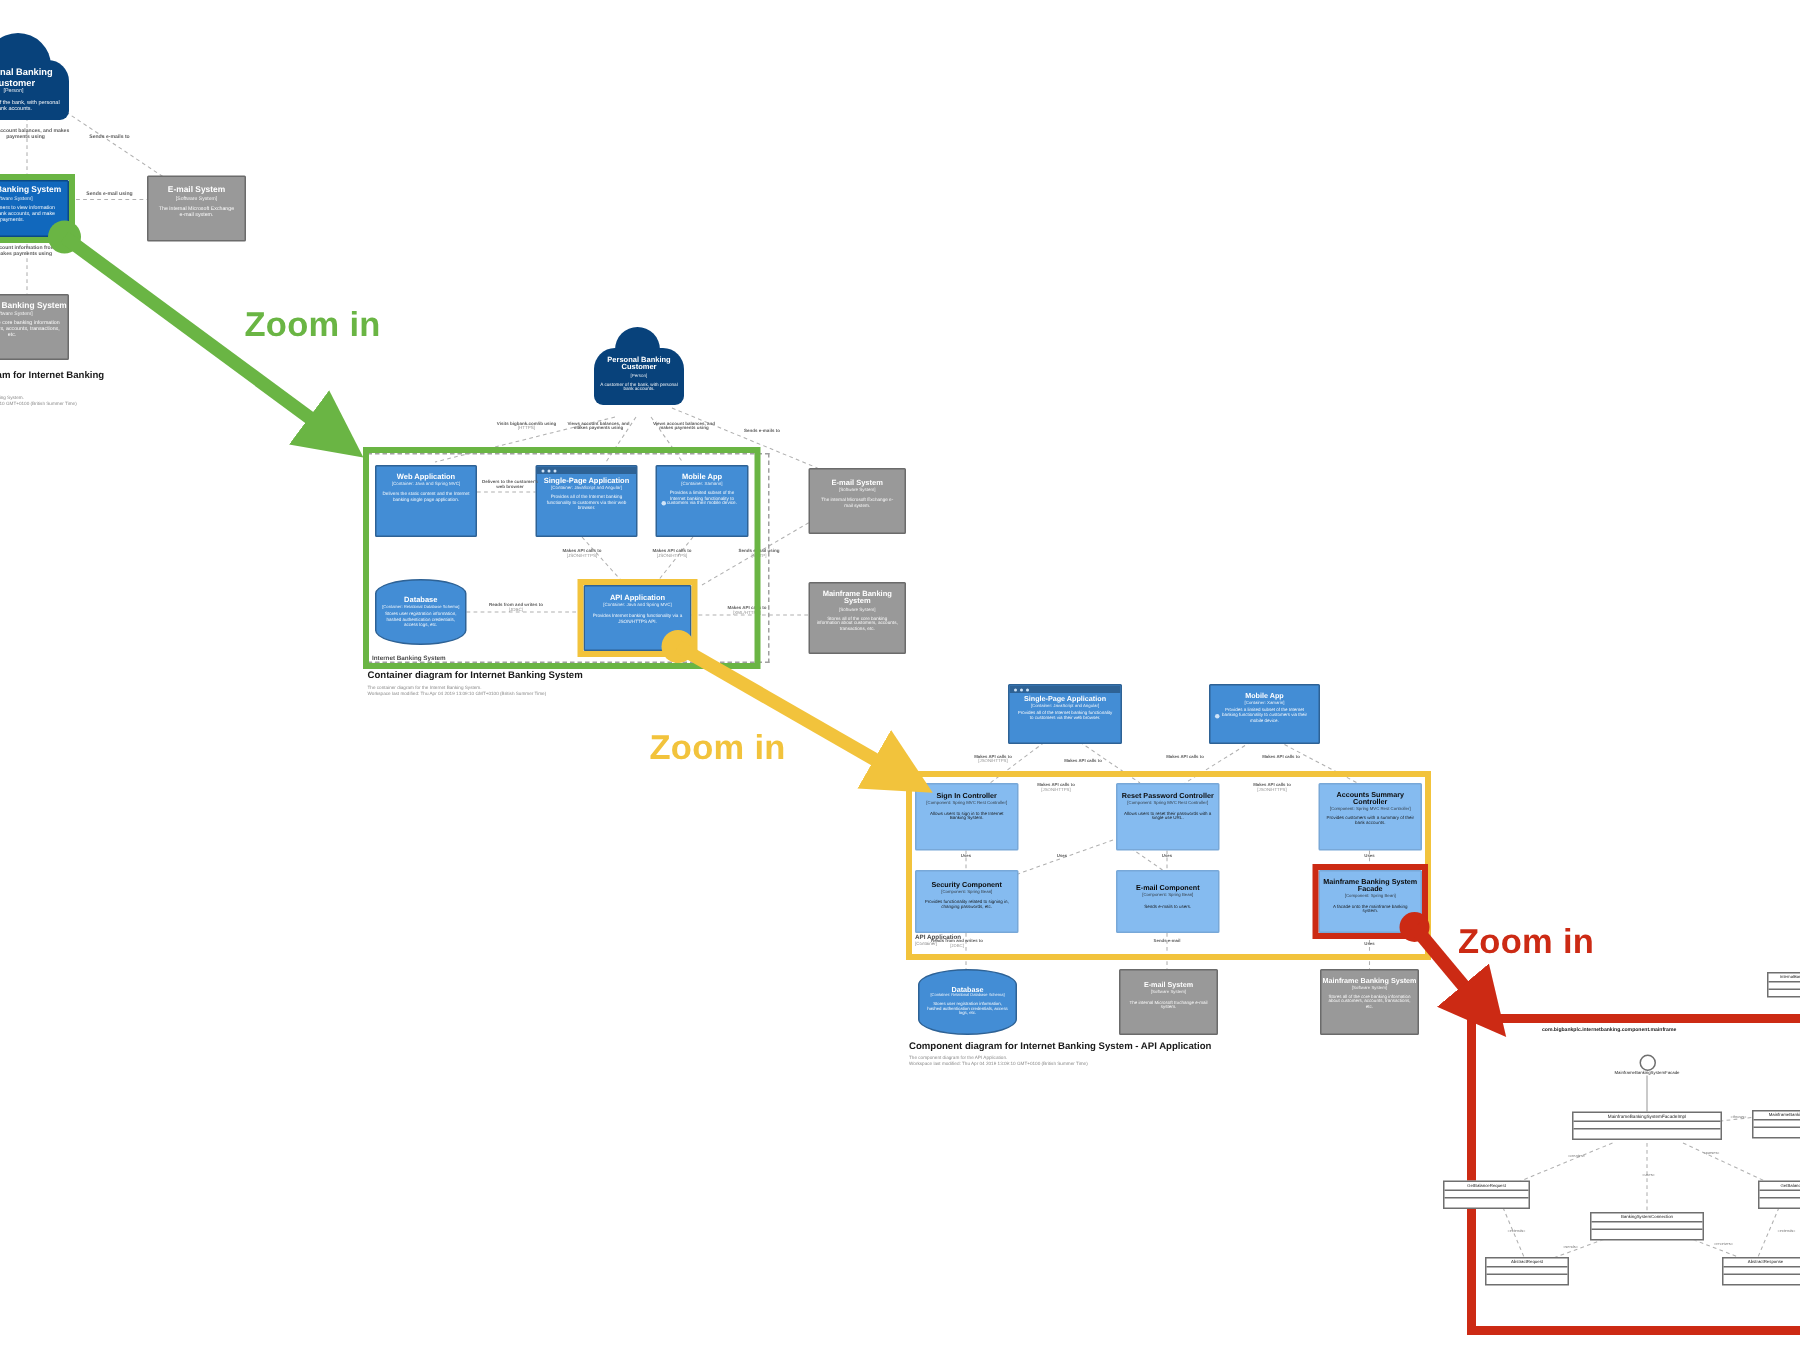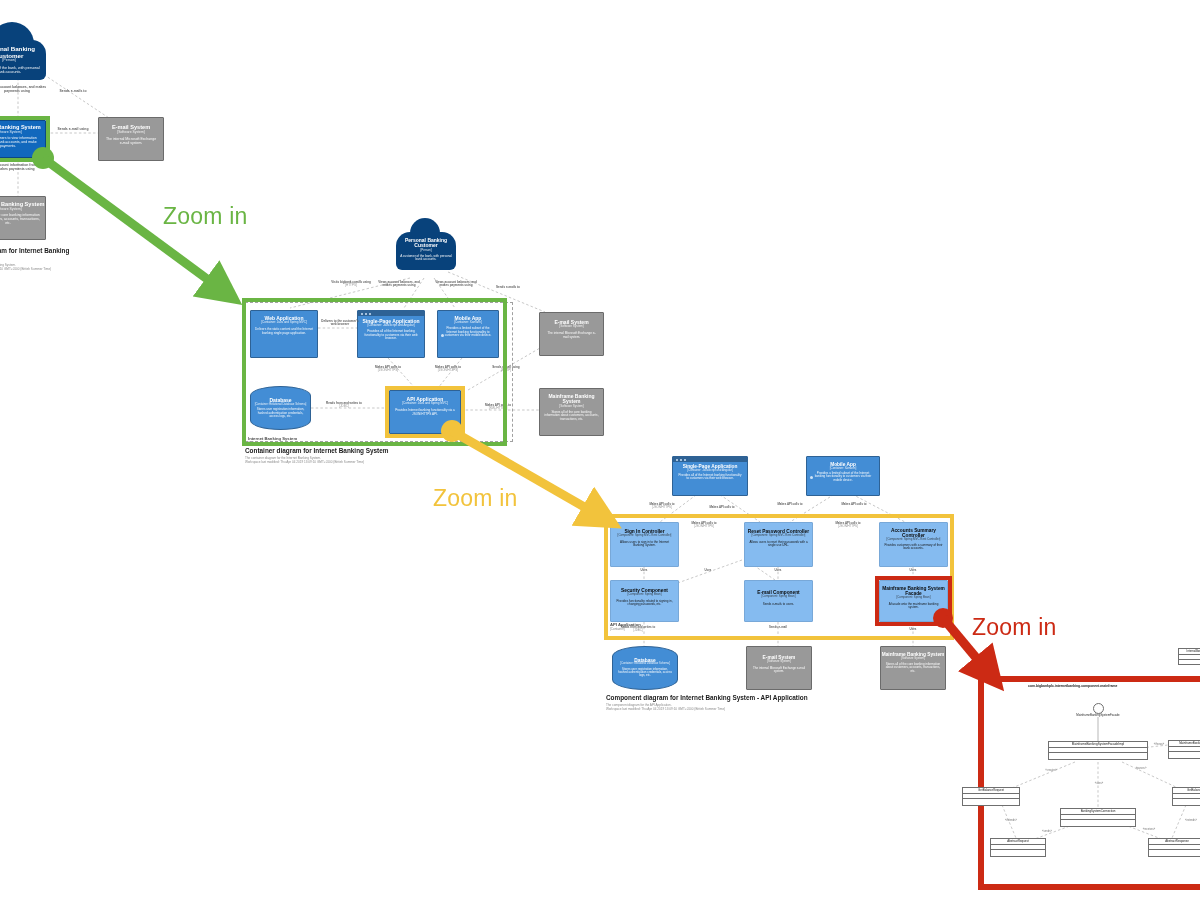--- a/index.html
+++ b/index.html
@@ -42,21 +42,21 @@
   .bound-lbl i{font-style:normal;display:block;color:#8a8a8a;}
 
   
   .hl{position:absolute;box-sizing:border-box;background:transparent;}
   .hl-green{border:4px solid #6ab544;}
   .hl-gold{border:4px solid #f2c33c;}
   .hl-red{border:4px solid #cc2a14;}
   .hl-red-thick{border:6px solid #cc2a14;}
 
   
-  .zlabel{position:absolute;font-weight:normal;letter-spacing:.2px;white-space:nowrap;}
+  .zlabel{position:absolute;font-weight:bold;letter-spacing:.2px;white-space:nowrap;}
   svg.arrow{position:absolute;left:0;top:0;width:1200px;height:900px;pointer-events:none;overflow:visible;}
 
   
   svg.links{position:absolute;left:0;top:0;width:1200px;height:900px;overflow:visible;}
   .lnk{stroke:#b0b0b0;stroke-width:.7;stroke-dasharray:2.5 2.2;fill:none;}
   .lnk-s{stroke:#9a9a9a;stroke-width:.7;fill:none;}
 
   
   .uml{position:absolute;background:#fff;border:1px solid #6f6f6f;box-sizing:border-box;}
   .uml .t{text-align:center;color:#1b1b1b;border-bottom:1px solid #6f6f6f;padding:1px 2px;line-height:1.05;overflow:hidden;white-space:nowrap;}

